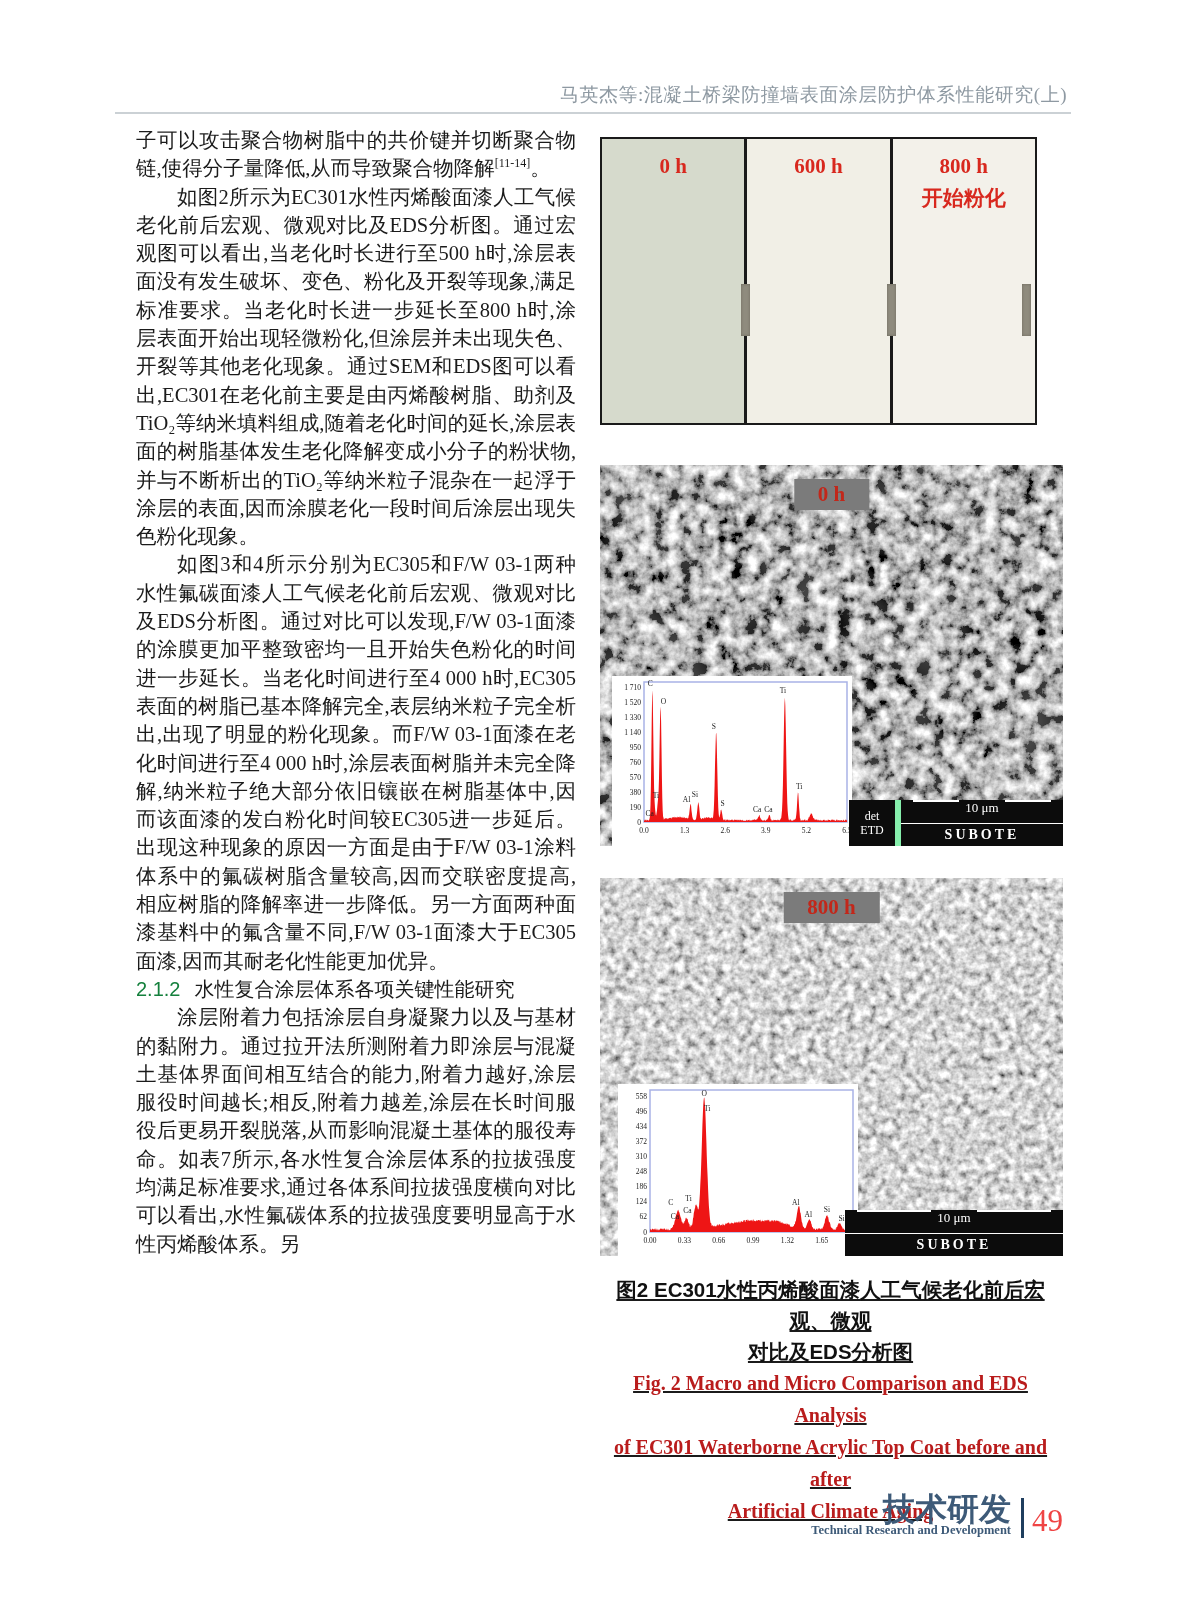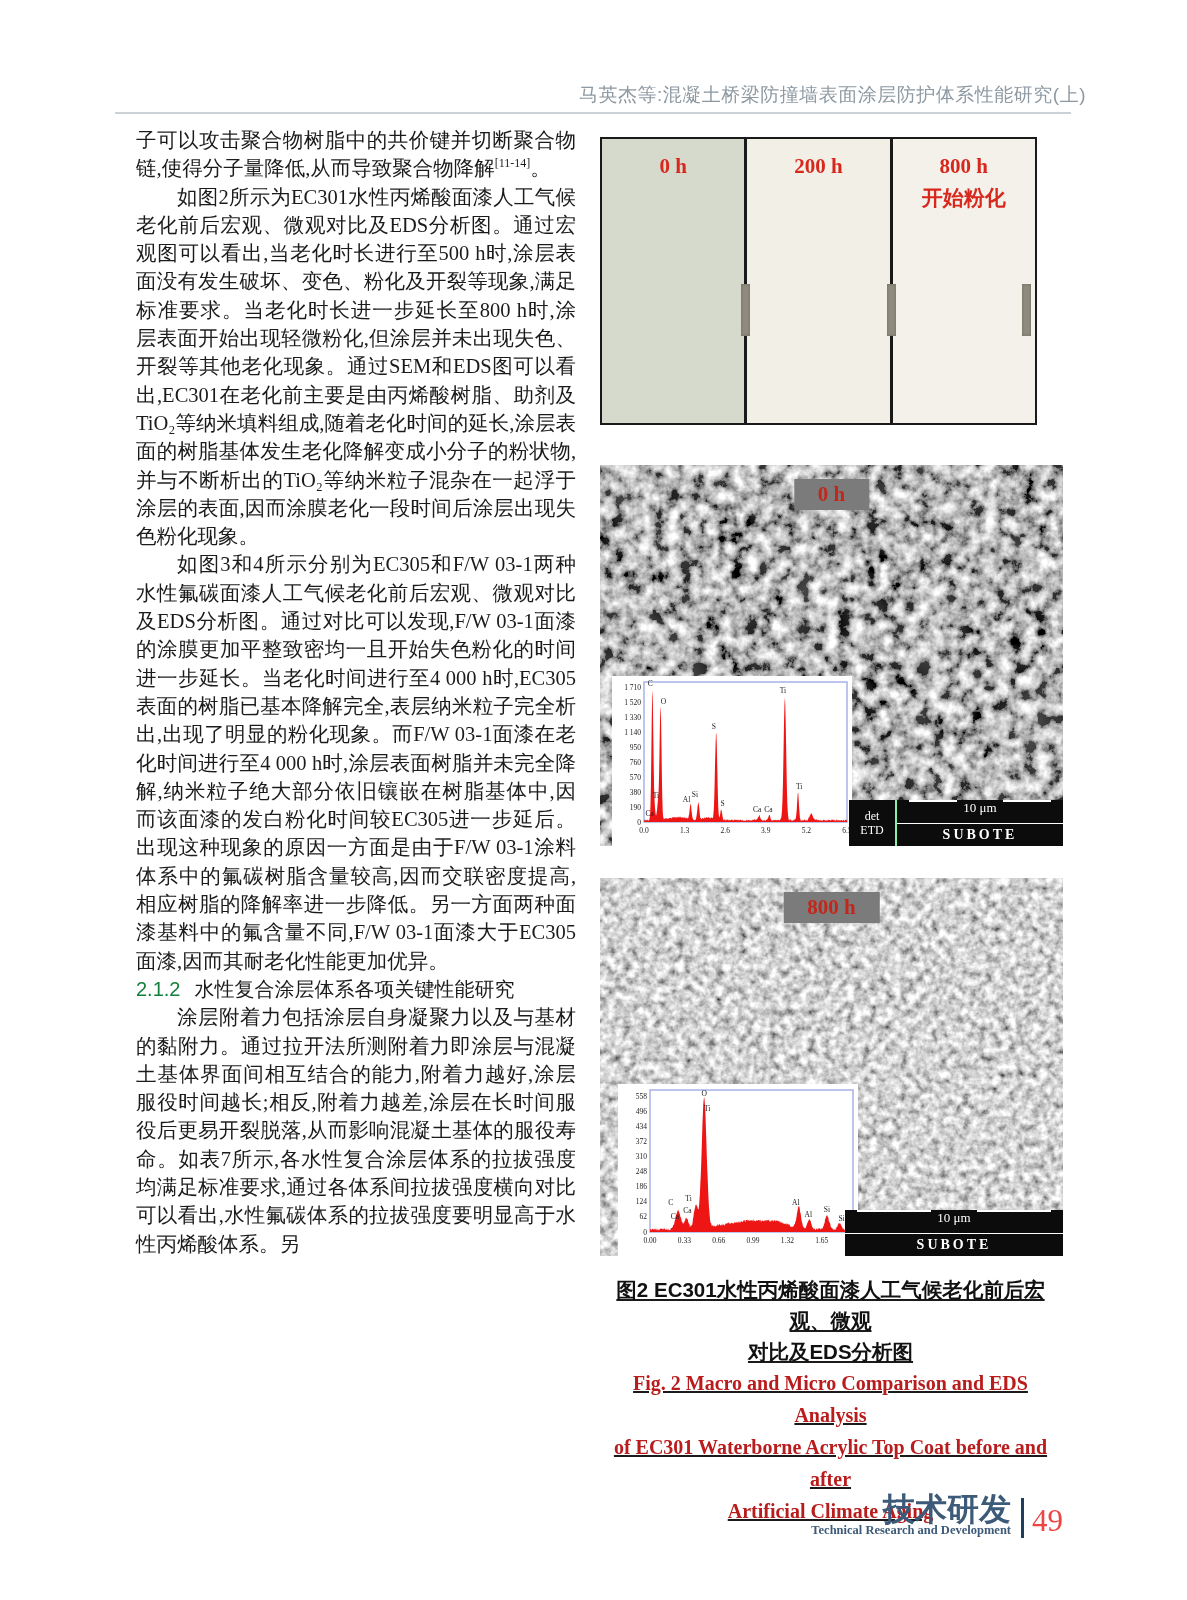--- a/index.html
+++ b/index.html
@@ -1,20 +1,20 @@
 <!DOCTYPE html>
 <html><head>
 <meta charset="utf-8">
 <style>
   html,body{margin:0;padding:0;background:#ffffff;}
   .page{position:relative;width:1187px;height:1600px;background:#ffffff;overflow:hidden;
         font-family:"Liberation Serif",serif;color:#1b1b1b;}
   
-  .running-head{position:absolute;left:130px;top:82px;width:956px;text-align:right;
-     font-family:Liberation Sans, sans-serif;font-size:19px;color:#8e99a2;letter-spacing:.5px;}
+  .running-head{position:absolute;left:111px;top:82px;width:956px;text-align:right;
+     font-family:Liberation Serif, serif;font-size:19px;color:#8e99a2;letter-spacing:.5px;}
   .head-rule{position:absolute;left:115px;top:112px;width:956px;height:2px;background:#cbd1d5;}
   
   .left-col{position:absolute;left:136px;top:126px;width:440px;font-size:20.5px;line-height:28.3px;
      text-align:justify;text-justify:inter-ideograph;}
   .left-col p{margin:0;text-indent:2em;}
   .left-col p.noindent{text-indent:0;}
   .left-col sup{font-size:12px;vertical-align:super;line-height:0;}
   .heading{text-indent:0 !important;font-family:"Liberation Sans",sans-serif;font-size:20px;}
   .hnum{color:#15803d;margin-right:14px;}
   
@@ -34,21 +34,21 @@
      color:#c2271a;font-weight:bold;font-size:21px;padding:3px 24px;white-space:nowrap;}
   .eds-box{position:absolute;background:#ffffff;}
   .sem-top .eds-box{left:12px;top:211px;width:240px;height:170px;}
   .sem-bottom .eds-box{left:18px;top:206px;width:240px;height:172px;}
   .eds-svg text{font-family:"Liberation Serif",serif;}
   
   .scalebar{position:absolute;right:0;bottom:0;background:#0c0c0c;color:#ffffff;display:flex;z-index:4;}
   .sb-top{width:214px;height:46px;}
   .sb-bottom{width:218px;height:46px;}
   .det-cell{width:46px;display:flex;flex-direction:column;align-items:center;justify-content:center;
-     border-right:2px solid #86efac;font-size:12px;line-height:14px;}
+     border-right:6px solid #86efac;font-size:12px;line-height:14px;}
   .scale-right{flex:1;display:flex;flex-direction:column;}
   .scale-row{flex:1;display:flex;align-items:flex-start;font-size:13px;padding:0 6px;}
   .sline{height:2px;background:#ffffff;flex:1;margin:0 6px;}
   .brand-row{flex:1;display:flex;align-items:center;justify-content:center;font-size:14px;
      font-weight:bold;letter-spacing:3px;border-top:1px solid #ffffff;}
   
   .fig-caption{position:absolute;left:598px;top:1274px;width:465px;text-align:center;text-decoration:underline;}
   .cap-cn{font-family:"Liberation Sans",sans-serif;font-weight:bold;font-size:20.5px;line-height:31px;color:#111;}
   .cap-en{font-family:"Liberation Serif",serif;font-weight:bold;font-size:20px;line-height:32px;color:#b91c1c;}
   
@@ -74,21 +74,21 @@
     <p class="heading"><span class="hnum">2.1.2</span><span>水性复合涂层体系各项关键性能研究</span></p>
     <p>涂层附着力包括涂层自身凝聚力以及与基材的黏附力。通过拉开法所测附着力即涂层与混凝土基体界面间相互结合的能力,附着力越好,涂层服役时间越长;相反,附着力越差,涂层在长时间服役后更易开裂脱落,从而影响混凝土基体的服役寿命。如表7所示,各水性复合涂层体系的拉拔强度均满足标准要求,通过各体系间拉拔强度横向对比可以看出,水性氟碳体系的拉拔强度要明显高于水性丙烯酸体系。另</p>
   </div>
 
   <div class="macro-fig">
     <div class="panel" style="background: rgb(214, 218, 204);">
       <div class="panel-label">0 h</div>
       <div class="tape"></div>
     </div>
     <div class="panel" style="background: rgb(241, 239, 230);">
-      <div class="panel-label">200 h</div>
+      <div class="panel-label">600 h</div>
       <div class="tape"></div>
     </div>
     <div class="panel" style="background: rgb(243, 241, 234);">
       <div class="panel-label">800 h</div>
       <div class="panel-label" style="margin-top:2px;">开始粉化</div>
       <div class="tape"></div>
     </div>
   </div>
 
   <div class="sem sem-top">

